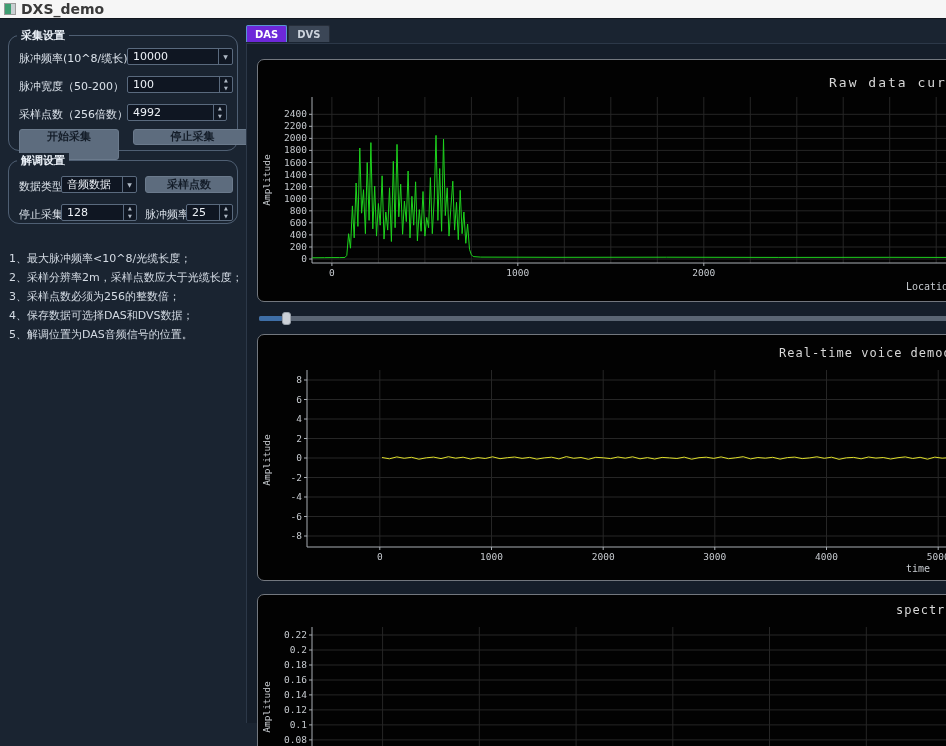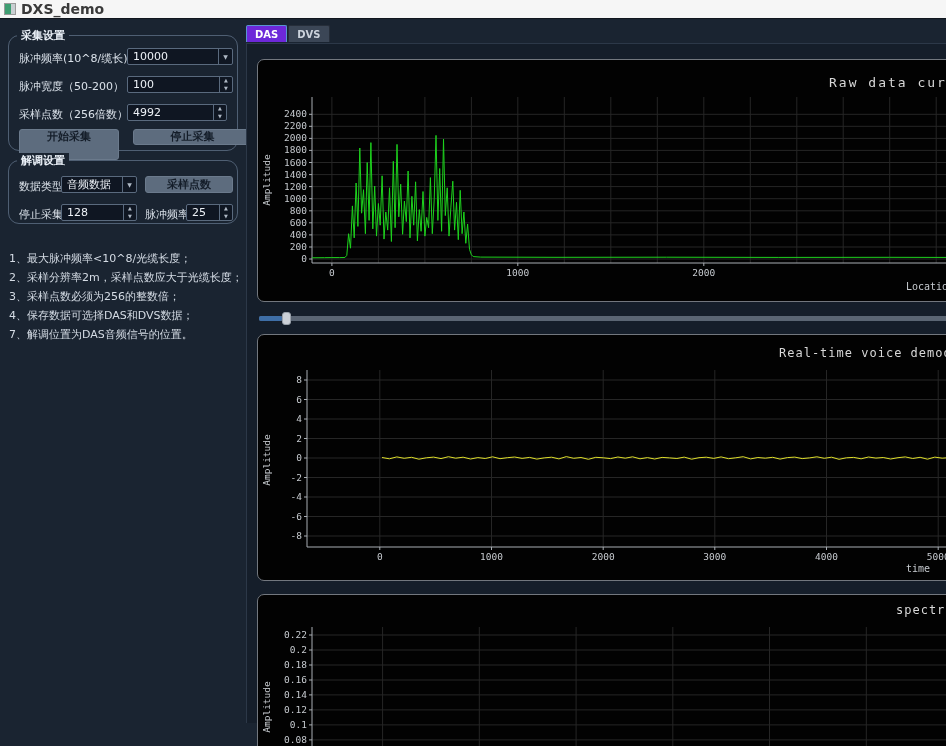--- a/index.html
+++ b/index.html
@@ -106,21 +106,21 @@
         <div>▼</div>
       </div>
     </div>
   </div>
 
   <div class="notes">
     <div>1、最大脉冲频率&lt;10^8/光缆长度；</div>
     <div>2、采样分辨率2m，采样点数应大于光缆长度；</div>
     <div>3、采样点数必须为256的整数倍；</div>
     <div>4、保存数据可选择DAS和DVS数据；</div>
-    <div>7、解调位置为DAS音频信号的位置。</div>
+    <div>5、解调位置为DAS音频信号的位置。</div>
   </div>
 
   <div class="right">
     <div class="tabbar">
       <div class="tab active">DAS</div>
       <div class="tab inactive">DVS</div>
     </div>
 
     <div class="pane">
 

